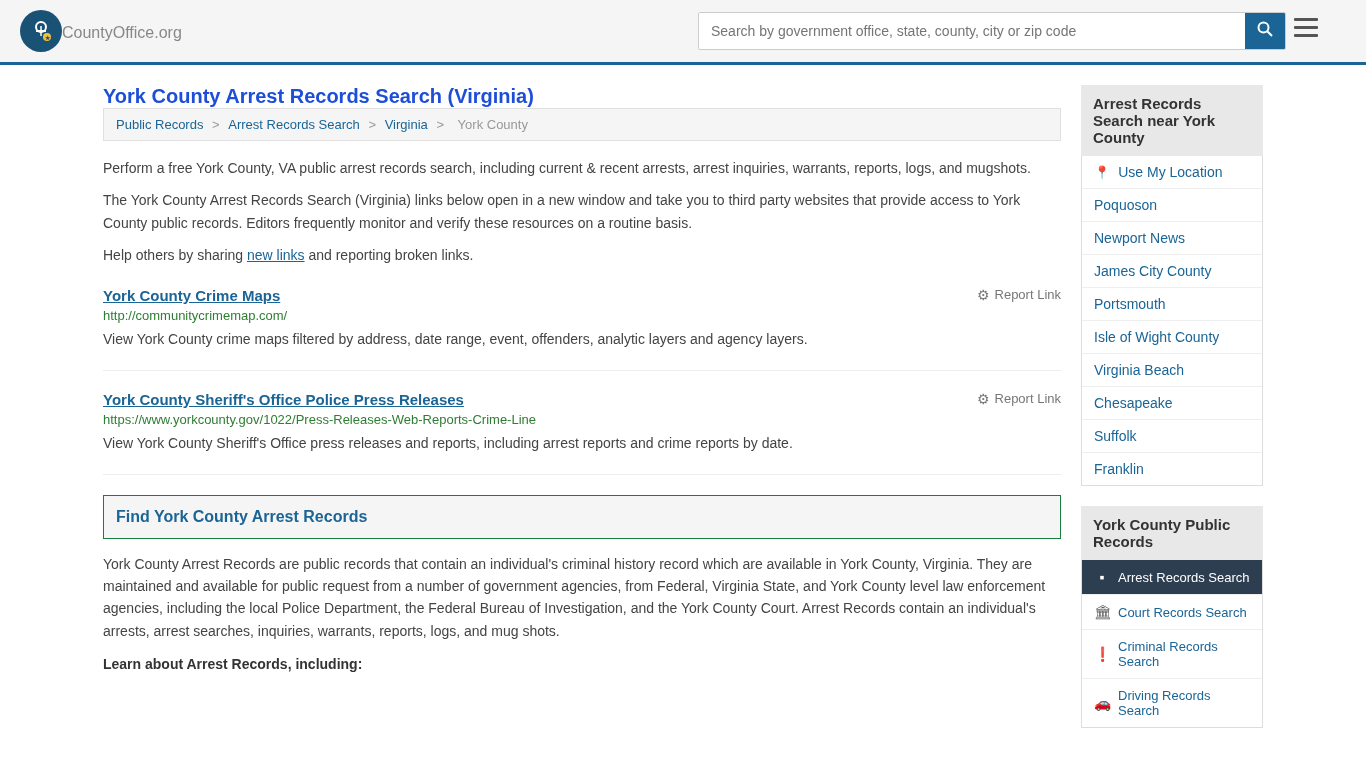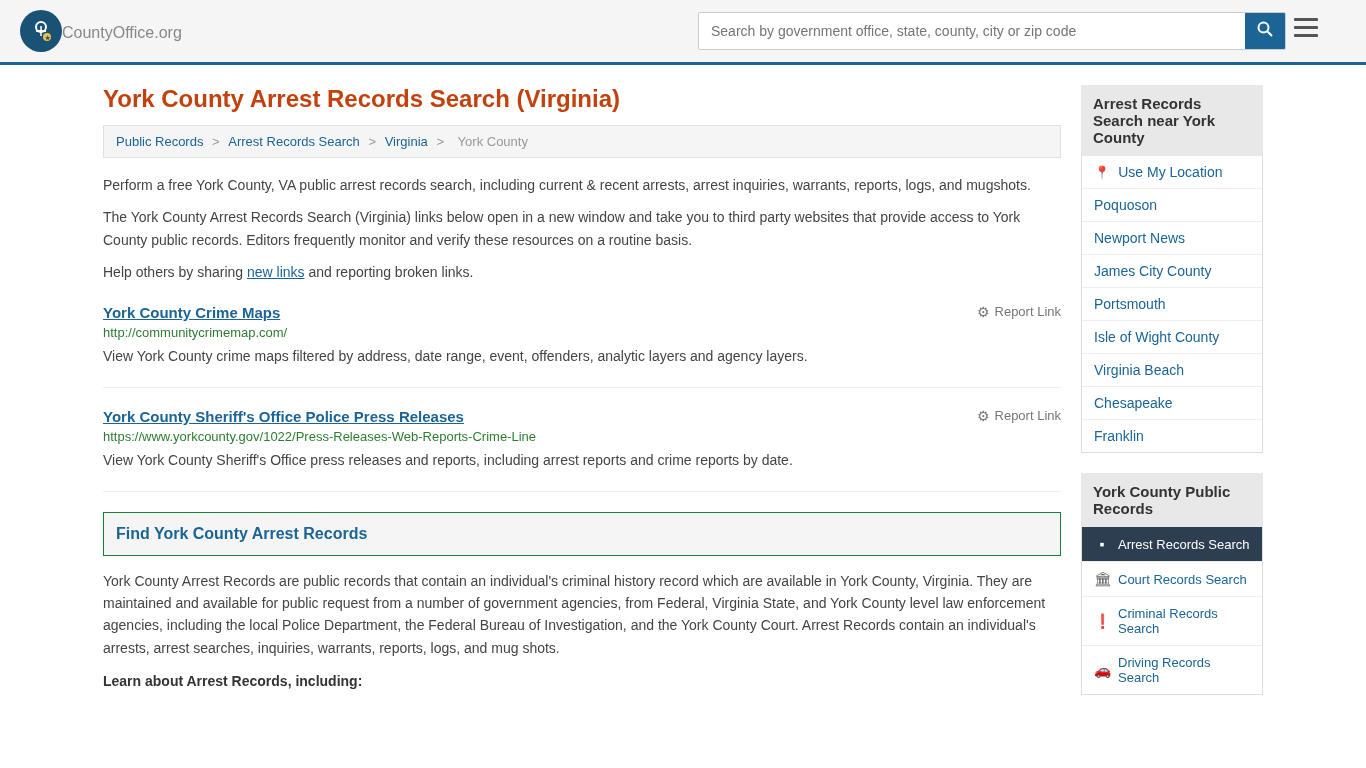--- a/index.html
+++ b/index.html
@@ -87,24 +87,23 @@
       display: flex;
       gap: 20px;
     }
 
     
     .content-area {
       flex: 1;
       min-width: 0;
     }
     .page-title {
-      font-size: 24px;
-      font-weight: bold;
-      color: #c2410c;
-      margin-bottom: 12px;
+      font-size: 20px;
+      font-weight: bold;
+      color: #1d4ed8;
     }
     .breadcrumb {
       background: #f5f5f5;
       padding: 8px 12px;
       border: 1px solid #e0e0e0;
       margin-bottom: 16px;
       font-size: 13px;
       color: #555;
     }
     .breadcrumb a {
@@ -406,20 +405,25 @@
             <span>Virginia Beach</span>
           </a>
         </li>
         <li>
           <a href="#">
             <span>Chesapeake</span>
           </a>
         </li>
         <li>
           <a href="#">
+            <span>Suffolk</span>
+          </a>
+        </li>
+        <li>
+          <a href="#">
             <span>Franklin</span>
           </a>
         </li>
       </ul>
     </div>
 
     <div class="sidebar-sub-section">
       <div class="sidebar-sub-header">York County Public Records</div>
       <ul class="sidebar-sub-list">
         <li class="active">

